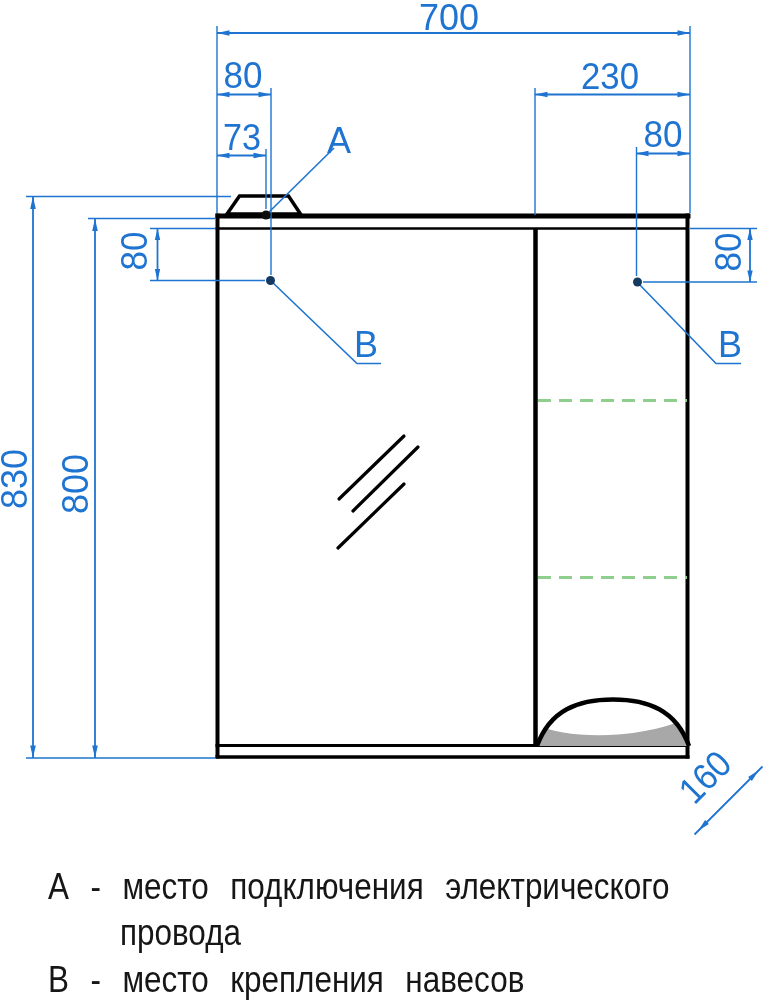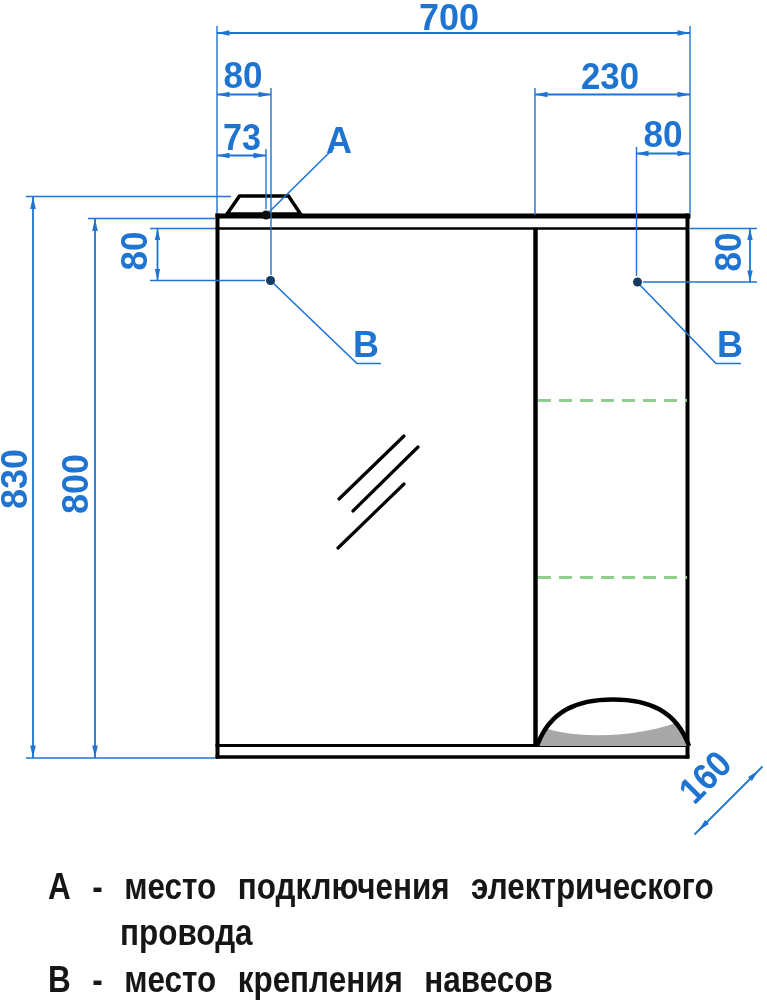--- a/index.html
+++ b/index.html
@@ -1,17 +1,17 @@
 <!DOCTYPE html>
 <html><head>
 <meta charset="utf-8">
 <style>
   html,body{margin:0;padding:0;background:#ffffff;}
   #page{position:relative;width:767px;height:1000px;background:#fff;overflow:hidden;
-        font-family:"Liberation Sans",sans-serif;font-weight:bold;}
+        font-family:"Liberation Sans",sans-serif;}
   #draw{position:absolute;left:0;top:0;}
   .dimtxt{fill:#1e74d0;font-family:"Liberation Sans",sans-serif;font-size:37px;}
   .ptlbl{fill:#1e74d0;font-family:"Liberation Sans",sans-serif;font-size:36px;}
   .legend-line{position:absolute;font-size:37px;color:#161616;white-space:nowrap;
                transform:scaleX(0.85);transform-origin:0 0;word-spacing:15px;}
 </style>
 </head>
 <body>
 
 <div id="page">

